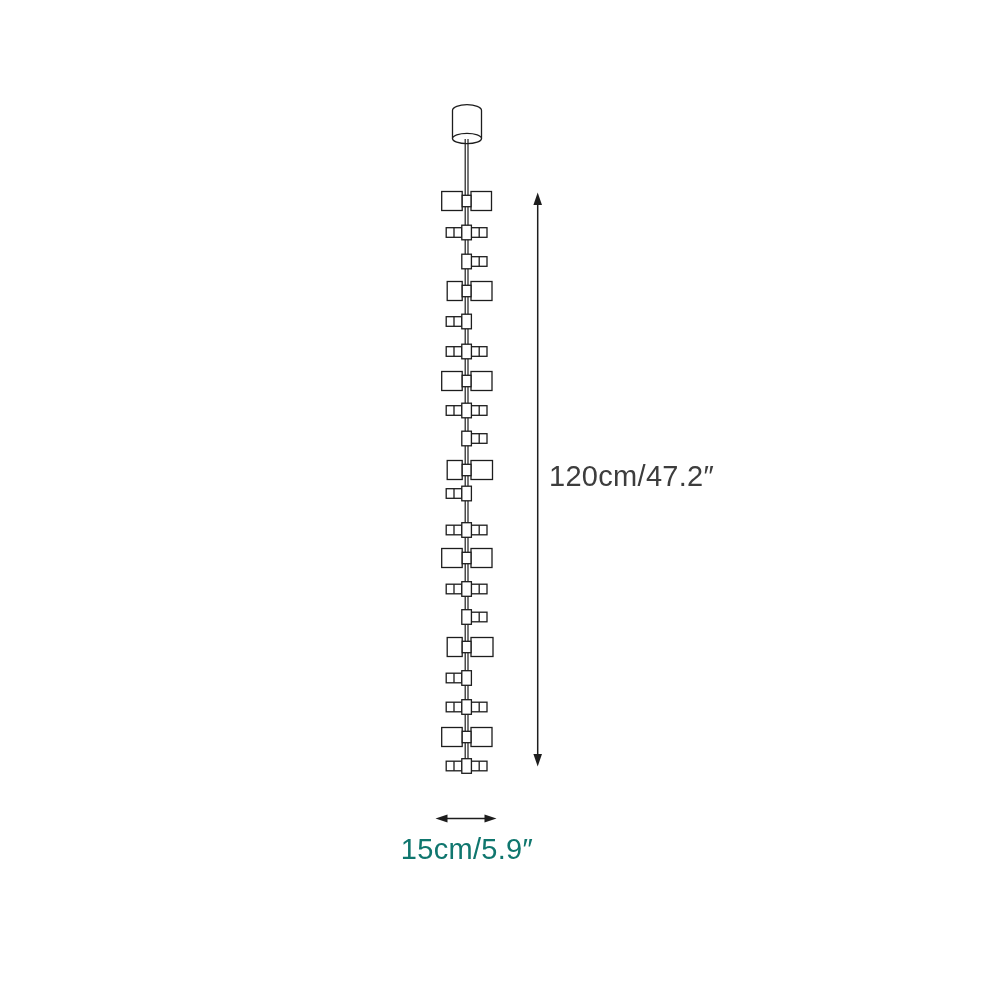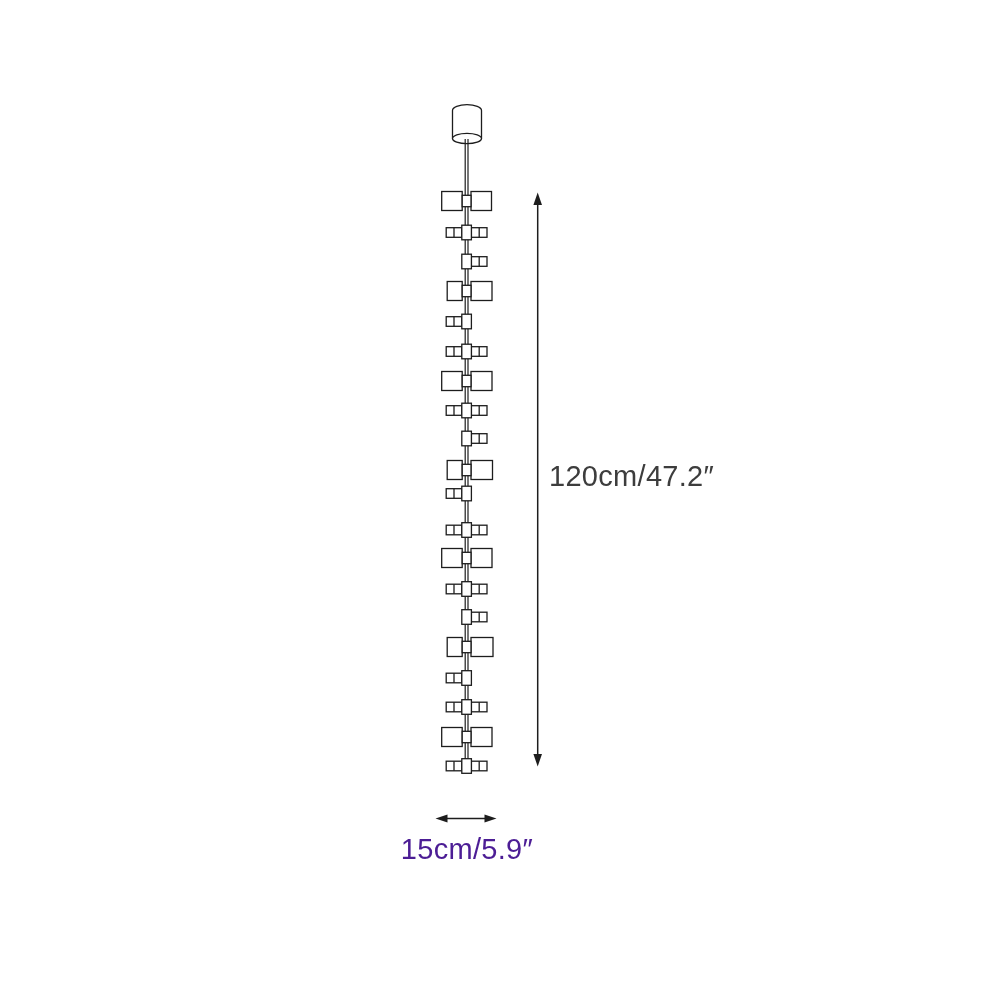--- a/index.html
+++ b/index.html
@@ -174,14 +174,14 @@
         <polygon points="537.7,192.5 533.4000000000001,205 542,205" fill="#1d1d1d"></polygon>
         <polygon points="537.7,766.5 533.4000000000001,754 542,754" fill="#1d1d1d"></polygon>
       </g>
       <g>
         <line x1="445.5" y1="818.5" x2="486.5" y2="818.5" stroke="#1d1d1d" stroke-width="1.5"></line>
         <polygon points="435.5,818.5 447.5,814.5 447.5,822.5" fill="#1d1d1d"></polygon>
         <polygon points="496.5,818.5 484.5,814.5 484.5,822.5" fill="#1d1d1d"></polygon>
       </g>
     </svg>
   <div class="dim-label dim-label-height" style="color: rgb(61, 61, 61);">120cm/47.2″</div>
-  <div class="dim-label dim-label-width" style="color: #4c1d95;">15cm/5.9″</div>
+  <div class="dim-label dim-label-width" style="color: #0f766e;">15cm/5.9″</div>
 </div>
 
 </body></html>

